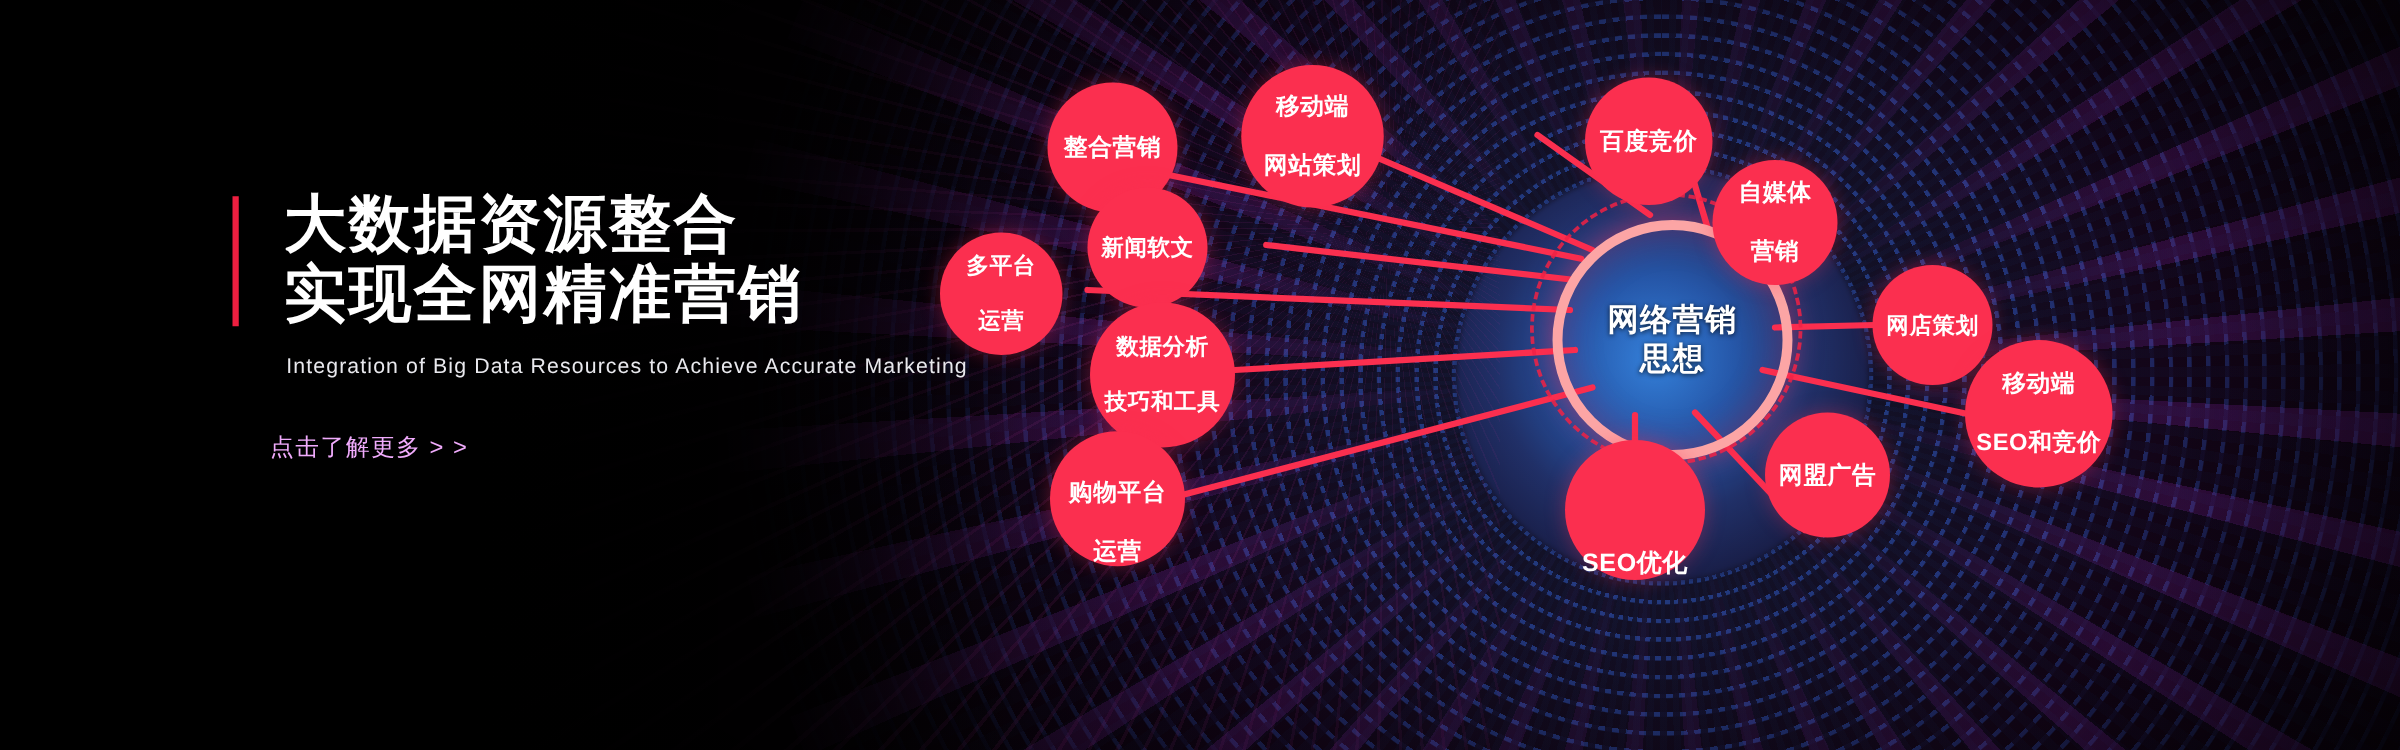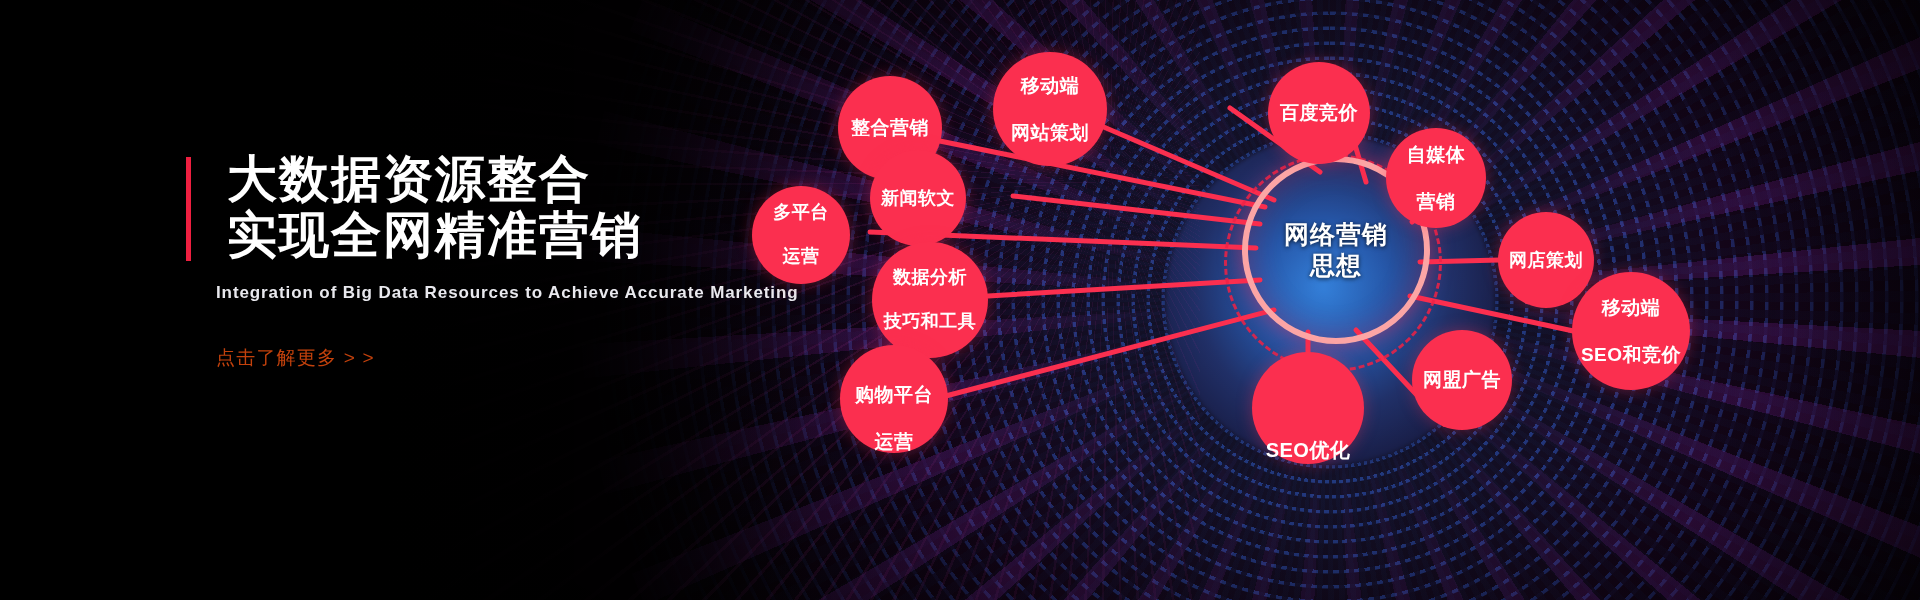--- a/index.html
+++ b/index.html
@@ -70,33 +70,33 @@
   }
 
   
   .copy{position:absolute;left:186px;top:140px;width:720px;}
   .headline-wrap{position:relative;padding-left:30px;}
   .accent-bar{position:absolute;left:0;top:6px;width:5px;height:104px;background:#ee1f40;}
   .headline{
     font-size:50px;line-height:56px;color:#ffffff;font-weight:700;letter-spacing:2px;margin:11px;
   }
   .subtitle{
-    margin:20px 0 0 30px;font-size:17px;letter-spacing:.9px;color:#e9e9ee;font-weight:700;
+    margin:20px 0 0 43px;font-size:17px;letter-spacing:.9px;color:#e9e9ee;font-weight:400;
   }
   .body-lines{margin:44px 0 0 30px;}
   .body-line{font-size:19px;line-height:32px;color:#eceaf0;letter-spacing:.6px;}
-  .cta{display:inline-block;margin:42px 0 0 30px;font-size:19px;letter-spacing:1.2px;color:#c2410c;text-decoration:none;cursor:pointer;}
+  .cta{display:inline-block;margin:42px 0 0 30px;font-size:19px;letter-spacing:1.2px;color:#f0abfc;text-decoration:none;cursor:pointer;}
 
   
   .mindmap{position:absolute;left:760px;top:0;width:1160px;height:600px;}
   .links{position:absolute;inset:0;}
   .hub{
-    position:absolute;left:570px;top:244px;width:176px;height:176px;margin:-88px 0 0 -88px;
+    position:absolute;left:570px;top:264px;width:176px;height:176px;margin:-88px 0 0 -88px;
     border-radius:50%;display:flex;align-items:center;justify-content:center;
-    border:6px solid #fca5a5;
+    border:8px solid #fca5a5;
     box-shadow:0 0 22px rgba(245,37,75,.55), inset 0 0 30px rgba(245,37,75,.25);
   }
   .hub-dash{
     position:absolute;left:570px;top:260px;width:212px;height:212px;margin:-106px 0 0 -106px;
     border-radius:50%;border:3px dashed rgba(240,35,70,.85);
   }
   .hub-label{text-align:center;color:#fff;font-size:25px;line-height:31px;font-weight:700;letter-spacing:1px;text-shadow:0 1px 4px rgba(0,0,0,.8);}
   .node{
     position:absolute;border-radius:50%;background:#fb2f4f;
     display:flex;align-items:center;justify-content:center;text-align:center;
@@ -157,37 +157,37 @@
     </svg>
 
     <div class="hub-dash"></div>
     <div class="hub">
       <div class="hub-label">
         <span>网络营销</span><br>
         <span>思想</span>
       </div>
     </div>
 
-    <div class="node" style="left:78px;top:76px;width:104px;height:104px;font-size:19px;">
+    <div class="node" style="left:78px;top:66px;width:104px;height:104px;font-size:19px;">
       <span>整合营销</span>
     </div>
 
     <div class="node l2" style="left:233px;top:52px;width:114px;height:114px;font-size:19px;">
       <div>
         <span>移动端</span><br>
         <span>网站策划</span>
       </div>
     </div>
 
 
     <div class="node" style="left:508px;top:62px;width:102px;height:102px;font-size:19px;">
       <span>百度竞价</span>
     </div>
 
-    <div class="node l2" style="left:626px;top:128px;width:100px;height:100px;font-size:19px;">
+    <div class="node l2" style="left:610px;top:128px;width:100px;height:100px;font-size:19px;">
       <div>
         <span>自媒体</span><br>
         <span>营销</span>
       </div>
     </div>
 
     <div class="node" style="left:110px;top:150px;width:96px;height:96px;font-size:18px;">
       <span>新闻软文</span>
     </div>
 

